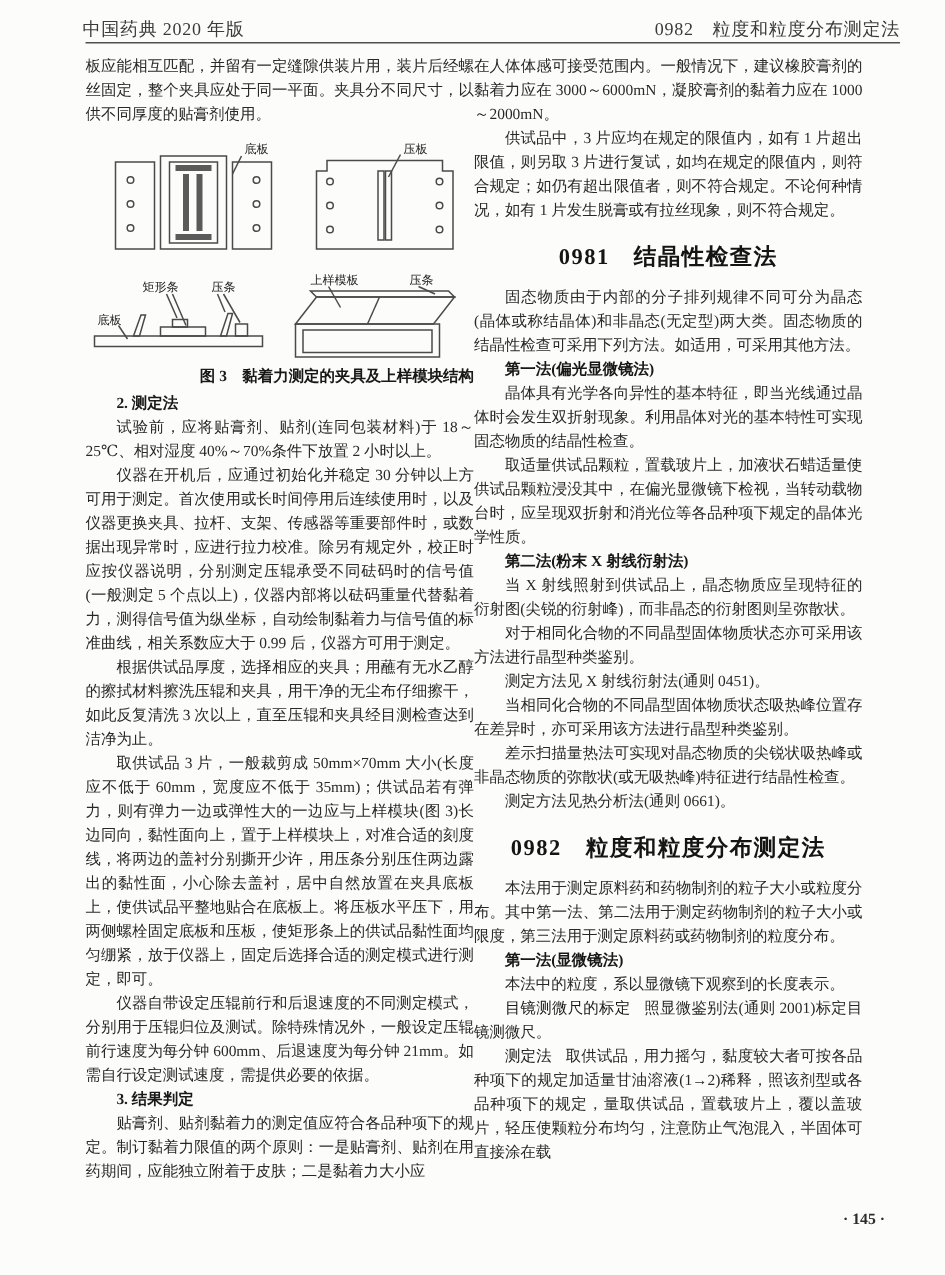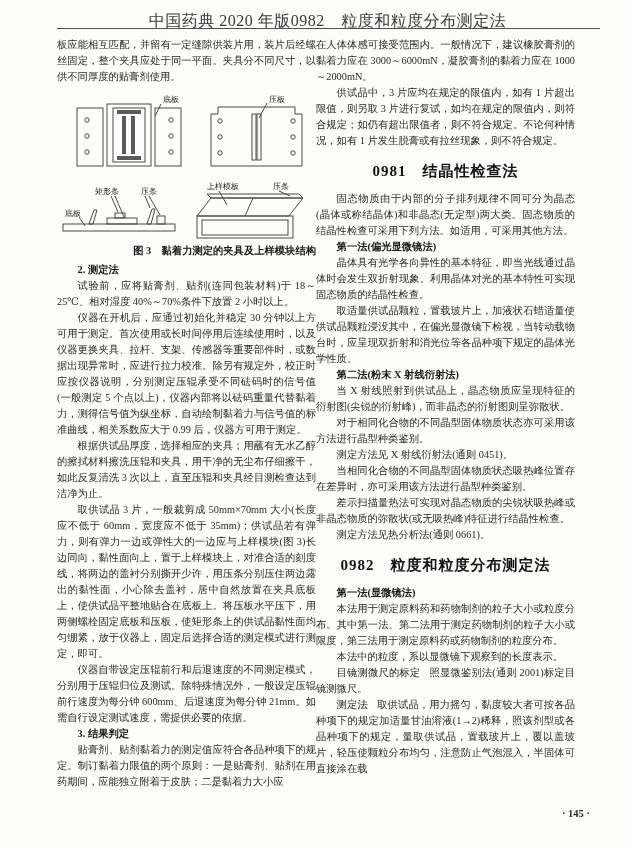--- a/index.html
+++ b/index.html
@@ -3,22 +3,22 @@
 <meta charset="utf-8">
 <style>
   html,body { margin:0; padding:0; background:#e9e9e7; }
   .page {
     position:relative; width:630px; height:850px; margin:0 auto;
     background:#fcfcfa; overflow:hidden;
     font-family:"Liberation Serif","DejaVu Serif",serif; color:#262626;
   }
   .header {
     position:absolute; top:11px; left:55px; right:30px;
-    display:flex; justify-content:center;
-    font-size:16px; color:#3a3a3a; letter-spacing:.5px;
+    display:flex; justify-content:space-between;
+    font-size:12px; color:#3a3a3a; letter-spacing:.5px;
   }
   .rule { position:absolute; top:28px; left:57px; right:30px; border-top:1px solid #4f4f4f; height:0; }
   .columns { position:absolute; top:37px; left:57px; width:542px; height:795px; display:flex; overflow:hidden; }
   .col { width:259px; }
   .p { font-size:10.3px; line-height:16px; text-align:justify; text-indent:2em; margin:0; color:#282828; }
   .p.noind { text-indent:0; }
   .sub { font-weight:bold; color:#181818; }
   .lead { font-weight:normal; margin-right:.9em; color:#181818; }
   .bighead {
     font-size:15px; font-weight:bold; text-align:center;
@@ -129,22 +129,22 @@
       <p class="p">取适量供试品颗粒，置载玻片上，加液状石蜡适量使供试品颗粒浸没其中，在偏光显微镜下检视，当转动载物台时，应呈现双折射和消光位等各品种项下规定的晶体光学性质。</p>
       <p class="p sub">第二法(粉末 X 射线衍射法)</p>
       <p class="p">当 X 射线照射到供试品上，晶态物质应呈现特征的衍射图(尖锐的衍射峰)，而非晶态的衍射图则呈弥散状。</p>
       <p class="p">对于相同化合物的不同晶型固体物质状态亦可采用该方法进行晶型种类鉴别。</p>
       <p class="p">测定方法见 X 射线衍射法(通则 0451)。</p>
       <p class="p">当相同化合物的不同晶型固体物质状态吸热峰位置存在差异时，亦可采用该方法进行晶型种类鉴别。</p>
       <p class="p">差示扫描量热法可实现对晶态物质的尖锐状吸热峰或非晶态物质的弥散状(或无吸热峰)特征进行结晶性检查。</p>
       <p class="p">测定方法见热分析法(通则 0661)。</p>
 
       <h2 class="bighead">0982　粒度和粒度分布测定法</h2>
+      <p class="p">本法用于测定原料药和药物制剂的粒子大小或粒度分布。其中第一法、第二法用于测定药物制剂的粒子大小或限度，第三法用于测定原料药或药物制剂的粒度分布。</p>
       <p class="p sub">第一法(显微镜法)</p>
-      <p class="p">本法用于测定原料药和药物制剂的粒子大小或粒度分布。其中第一法、第二法用于测定药物制剂的粒子大小或限度，第三法用于测定原料药或药物制剂的粒度分布。</p>
       <p class="p">本法中的粒度，系以显微镜下观察到的长度表示。</p>
       <p class="p">
         <b class="lead">目镜测微尺的标定</b><span>照显微鉴别法(通则 2001)标定目镜测微尺。</span>
       </p>
       <p class="p">
         <b class="lead">测定法</b><span>取供试品，用力摇匀，黏度较大者可按各品种项下的规定加适量甘油溶液(1→2)稀释，照该剂型或各品种项下的规定，量取供试品，置载玻片上，覆以盖玻片，轻压使颗粒分布均匀，注意防止气泡混入，半固体可直接涂在载</span>
       </p>
     </div>
 
   </div>

